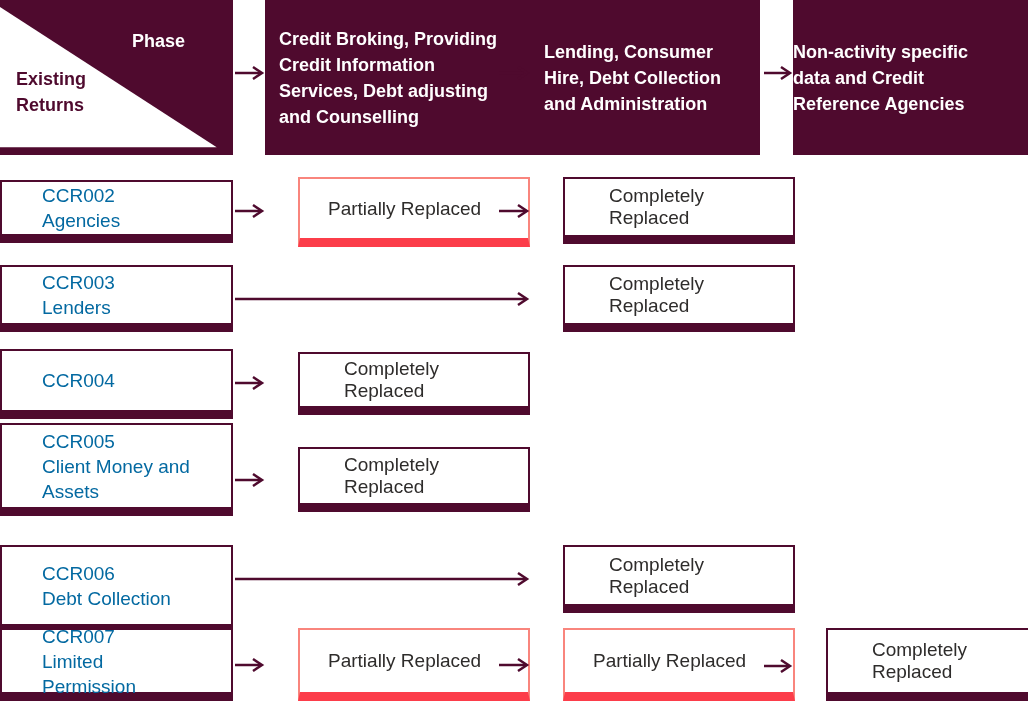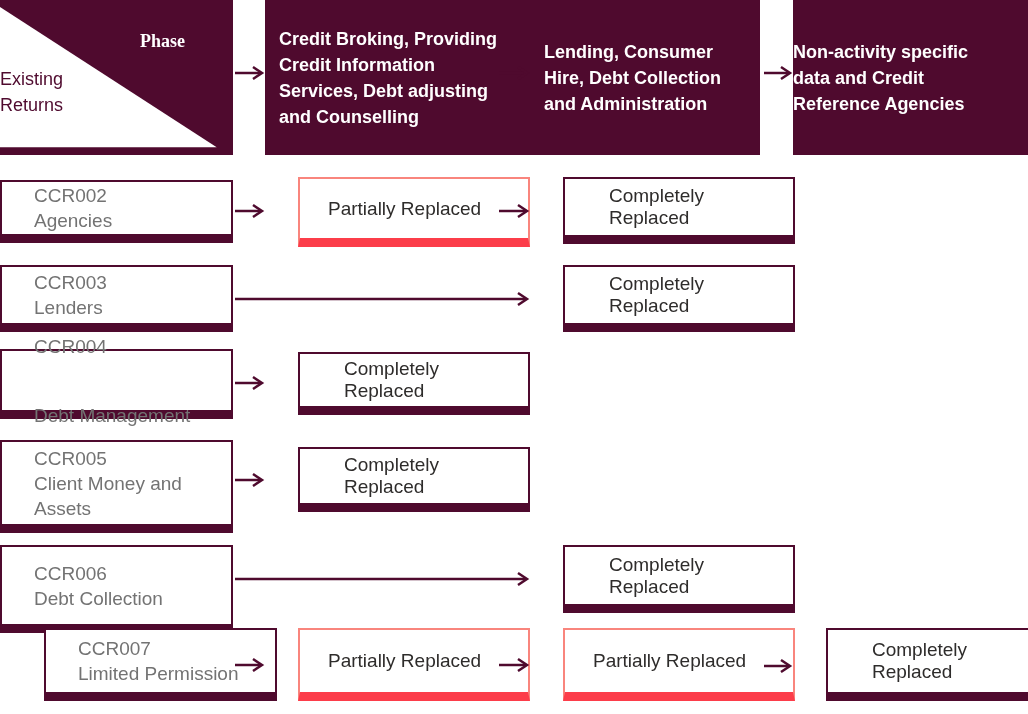--- a/index.html
+++ b/index.html
@@ -17,34 +17,34 @@
 
   
   .corner-box{background:#4f0a2e;}
   .corner-tri{
     position:absolute;left:0;top:0;width:100%;height:100%;
     background:#ffffff;
     clip-path:polygon(0 4.5%, 93% 95%, 0 95%);
   }
   .corner-phase{
     position:absolute;top:31px;right:48px;
-    color:#ffffff;font-size:18px;font-weight:bold;font-family:Liberation Serif, serif;
+    color:#ffffff;font-size:18px;font-weight:bold;
   }
   .corner-existing{
-    position:absolute;top:66px;left:0;width:100px;
-    color:#4f0a2e;font-size:18px;font-weight:normal;line-height:26px;
+    position:absolute;top:66px;left:16px;width:100px;
+    color:#4f0a2e;font-size:18px;font-weight:bold;line-height:26px;
   }
 
   
   .return-box{
     background:#ffffff;
     border:2px solid #4f0a2e;border-bottom:9px solid #4f0a2e;
     display:flex;flex-direction:column;justify-content:center;
-    padding-left:32px;padding-right:30px;
-    color:#737373;font-size:19px;line-height:25px;
+    padding-left:40px;padding-right:30px;
+    color:#0369a1;font-size:19px;line-height:25px;
   }
 
   
   .status-box{
     background:#ffffff;
     display:flex;align-items:center;
     padding-left:28px;padding-right:8px;
     color:#2e2c2b;font-size:19px;margin-left:33px;
   }
   .status-complete{border:2px solid #4f0a2e;border-bottom:9px solid #4f0a2e;padding-left:44px;}
@@ -85,43 +85,42 @@
   <div class="abs return-box" style="left:0;top:265px;width:233px;height:67px;">
     <div>CCR003</div>
     <div>Lenders</div>
   </div>
   <div class="abs status-box status-complete" style="left:530px;top:265px;width:232px;height:67px;">
     <span>Completely Replaced</span>
   </div>
 
   <div class="abs return-box" style="left:0;top:349px;width:233px;height:70px;gap:44px;">
     <div>CCR004</div>
-    <div>Debt Management</div>
   </div>
   <div class="abs status-box status-complete" style="left:265px;top:352px;width:232px;height:63px;">
     <span>Completely Replaced</span>
   </div>
 
-  <div class="abs return-box" style="left:0;top:440px;width:233px;height:93px;">
+  <div class="abs return-box" style="left:0;top:423px;width:233px;height:93px;">
     <div>CCR005</div>
     <div>Client Money and Assets</div>
   </div>
   <div class="abs status-box status-complete" style="left:265px;top:447px;width:232px;height:65px;">
     <span>Completely Replaced</span>
   </div>
 
   <div class="abs return-box" style="left:0;top:545px;width:233px;height:88px;">
     <div>CCR006</div>
     <div>Debt Collection</div>
   </div>
   <div class="abs status-box status-complete" style="left:530px;top:545px;width:232px;height:68px;">
     <span>Completely Replaced</span>
   </div>
 
-  <div class="abs return-box" style="left:0;top:628px;width:233px;height:73px;margin-left:44px;">
+  <div class="abs return-box" style="left:0;top:628px;width:233px;height:73px;">
     <div>CCR007</div>
     <div>Limited Permission</div>
   </div>
   <div class="abs status-box status-partial" style="left:265px;top:628px;width:232px;height:73px;">
     <span>Partially Replaced</span>
   </div>
   <div class="abs status-box status-partial" style="left:530px;top:628px;width:232px;height:73px;">
     <span>Partially Replaced</span>
   </div>
   <div class="abs status-box status-complete" style="left:793px;top:628px;width:235px;height:73px;">

